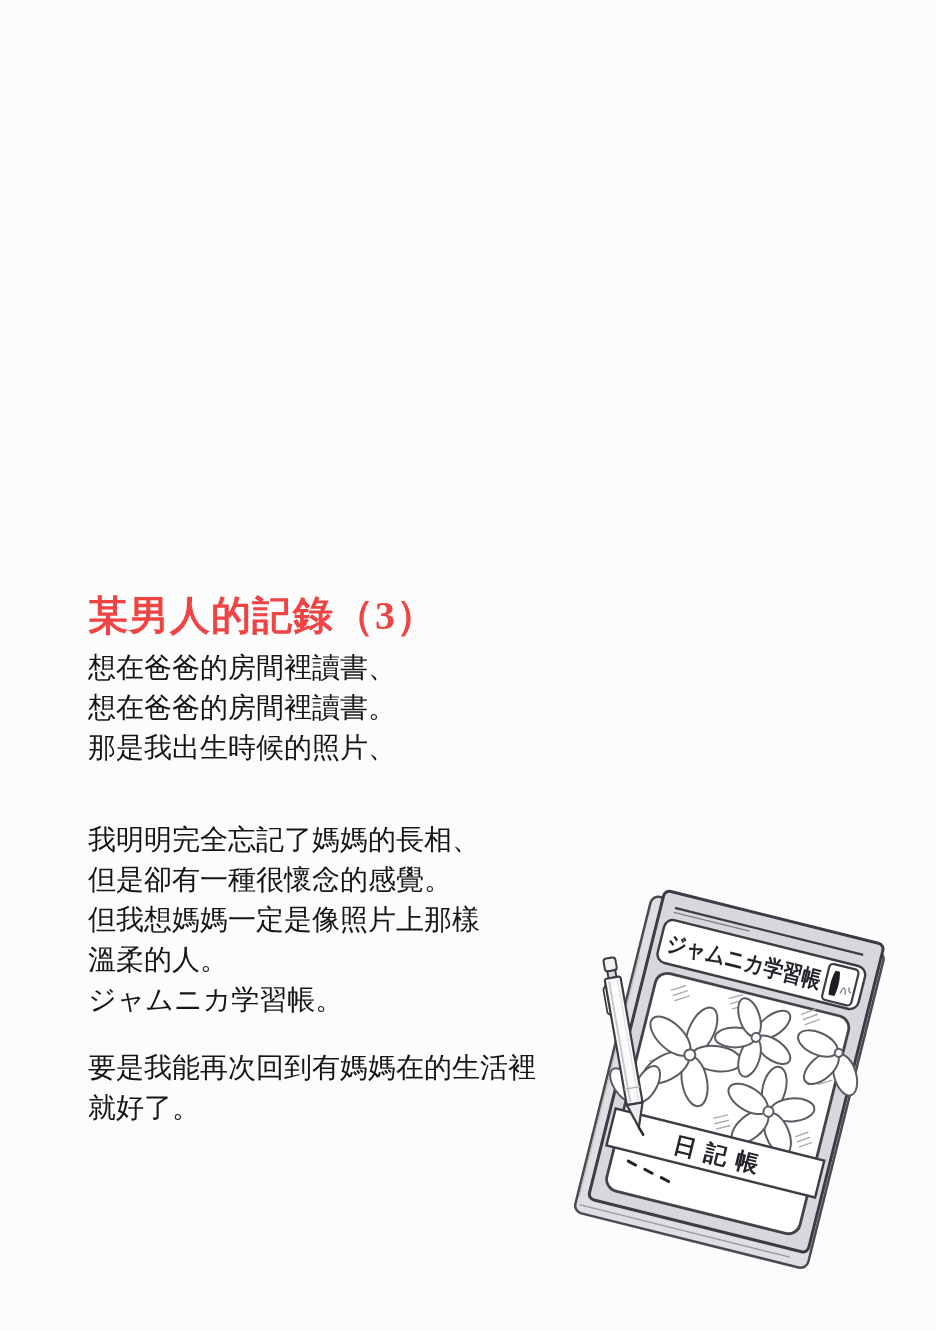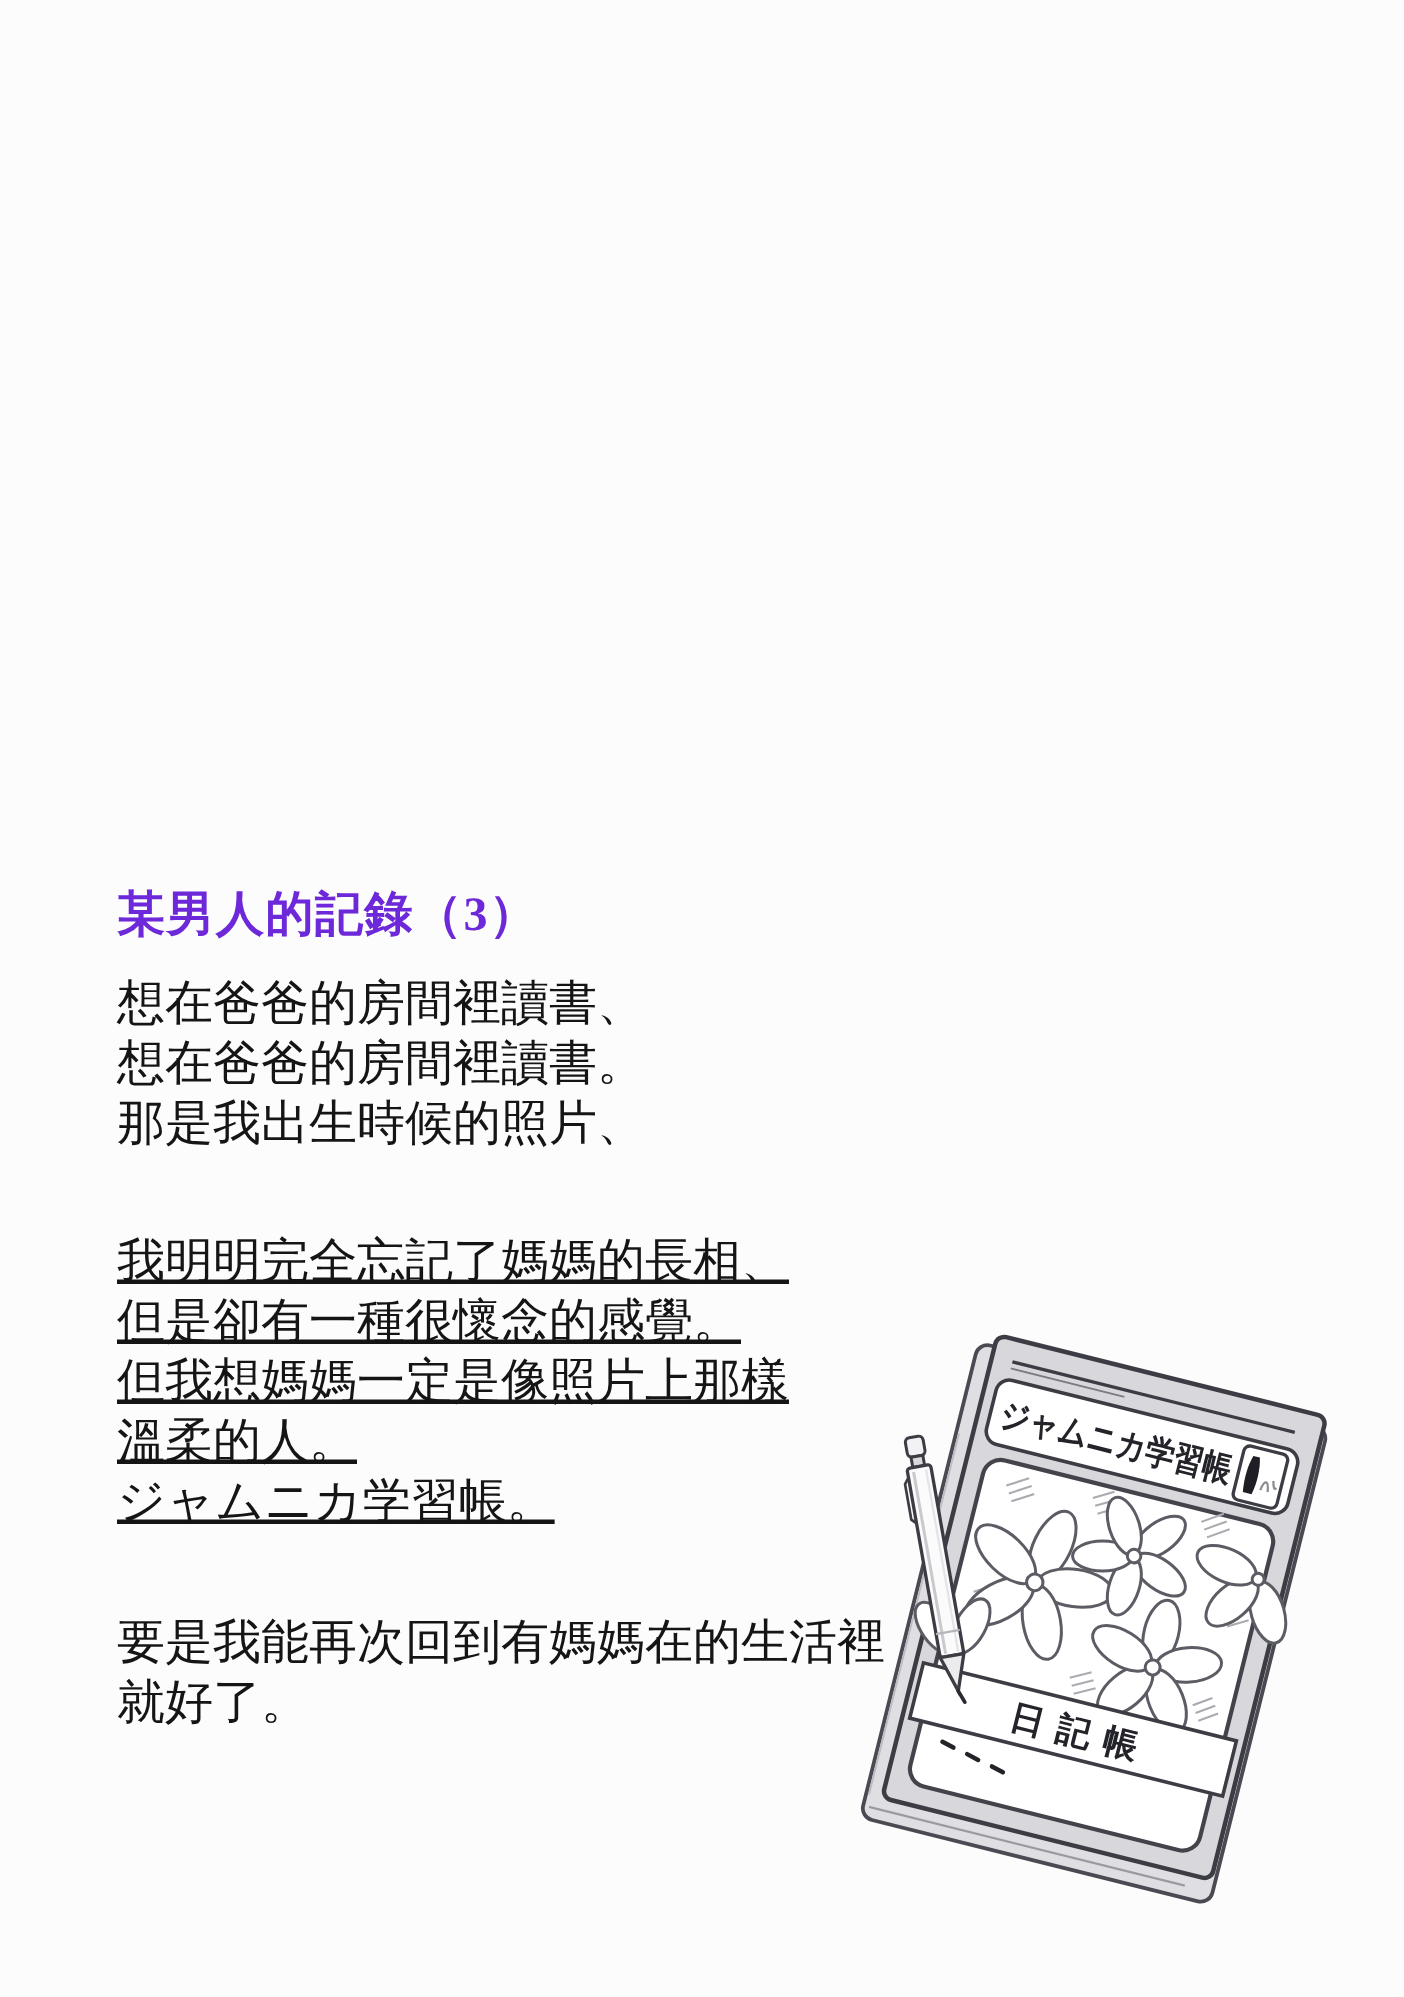--- a/index.html
+++ b/index.html
@@ -5,34 +5,34 @@
   html,body { margin:0; padding:0; }
   .page {
     position:relative;
     width:936px; height:1331px;
     background:#fcfcfd;
     overflow:hidden;
     font-family:"Liberation Serif","DejaVu Serif",serif;
     color:#151515;
   }
   .title {
-    position:absolute; left:78px; top:588px;
-    font-size:32px; font-weight:800;
+    position:absolute; left:88px; top:588px;
+    font-size:40px; font-weight:800;
     letter-spacing:1px;
-    color:#6d28d9;
+    color:#ef4444;
     white-space:nowrap;
   }
   .body-text {
-    position:absolute; left:78px; top:648px;
-    font-size:32px; line-height:40px;
+    position:absolute; left:88px; top:648px;
+    font-size:28px; line-height:40px;
     white-space:nowrap;
   }
   .para { margin:0; padding:0; }
   .para-1 { margin-bottom:52px; }
-  .para-2 { margin-bottom:54px;text-decoration:underline; }
+  .para-2 { margin-bottom:28px; }
   .line { height:40px; }
   .illustration {
     position:absolute; left:560px; top:852px;
     width:372px; height:440px;
   }
   svg text {
     font-family:"Liberation Sans","DejaVu Sans",sans-serif;
   }
 </style>
 </head>

